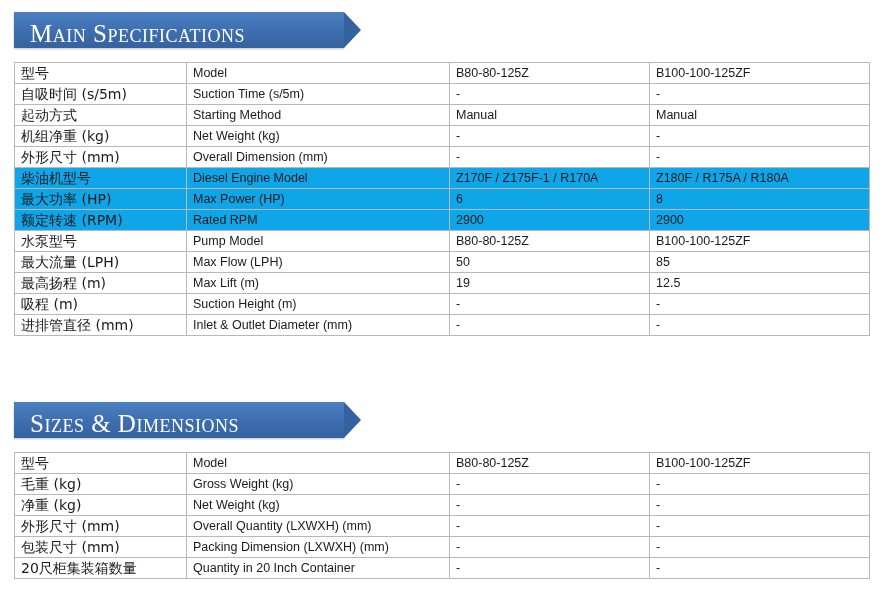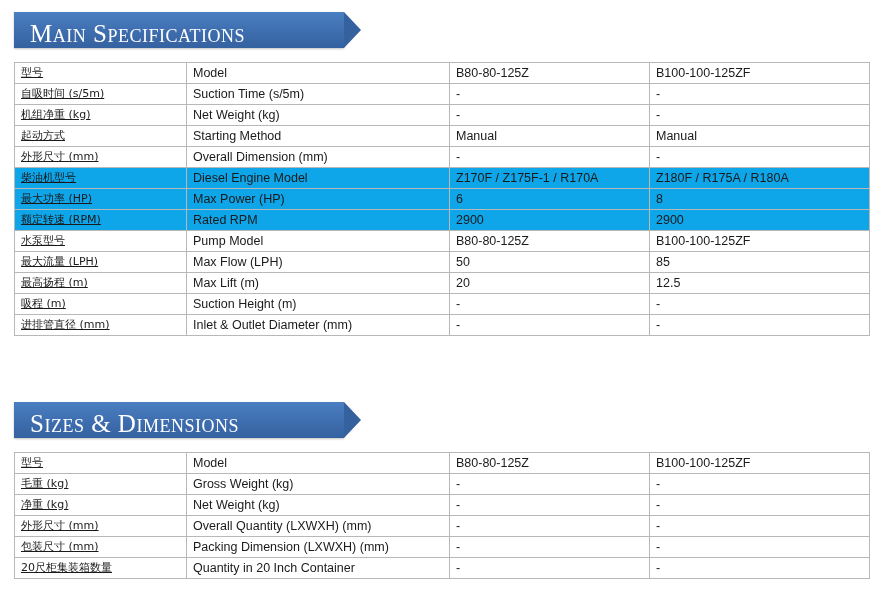--- a/index.html
+++ b/index.html
@@ -77,22 +77,21 @@
     background: #0ea5e9;
     margin-top: 25px;
   }
   .col-cn { width: 172px; }
   .col-en { width: 263px; }
   .col-v1 { width: 200px; }
   .col-v2 { width: 220px; }
 
   .cn-text {
     font-family: "DejaVu Sans", sans-serif;
-    font-size: 11px;
-    text-decoration: underline;
+    font-size: 14px;
   }
 
   .gap-1 { height: 14px; }
   .gap-2 { height: 66px; }
   .gap-3 { height: 14px; }
   .top-gap { height: 12px; }
 </style>
 </head>
 <body>
 
@@ -120,30 +119,30 @@
         <td>B80-80-125Z</td>
         <td>B100-100-125ZF</td>
       </tr>
       <tr>
         <td class="cn-text">自吸时间 (s/5m)</td>
         <td>Suction Time (s/5m)</td>
         <td>-</td>
         <td>-</td>
       </tr>
       <tr>
-        <td class="cn-text">机组净重 (kg)</td>
-        <td>Net Weight (kg)</td>
-        <td>-</td>
-        <td>-</td>
-      </tr>
-      <tr>
         <td class="cn-text">起动方式</td>
         <td>Starting Method</td>
         <td>Manual</td>
         <td>Manual</td>
+      </tr>
+      <tr>
+        <td class="cn-text">机组净重 (kg)</td>
+        <td>Net Weight (kg)</td>
+        <td>-</td>
+        <td>-</td>
       </tr>
       <tr>
         <td class="cn-text">外形尺寸 (mm)</td>
         <td>Overall Dimension (mm)</td>
         <td>-</td>
         <td>-</td>
       </tr>
       <tr class="shaded">
         <td class="cn-text">柴油机型号</td>
         <td>Diesel Engine Model</td>
@@ -170,21 +169,21 @@
       </tr>
       <tr>
         <td class="cn-text">最大流量 (LPH)</td>
         <td>Max Flow (LPH)</td>
         <td>50</td>
         <td>85</td>
       </tr>
       <tr>
         <td class="cn-text">最高扬程 (m)</td>
         <td>Max Lift (m)</td>
-        <td>20</td>
+        <td>19</td>
         <td>12.5</td>
       </tr>
       <tr>
         <td class="cn-text">吸程 (m)</td>
         <td>Suction Height (m)</td>
         <td>-</td>
         <td>-</td>
       </tr>
       <tr>
         <td class="cn-text">进排管直径 (mm)</td>

